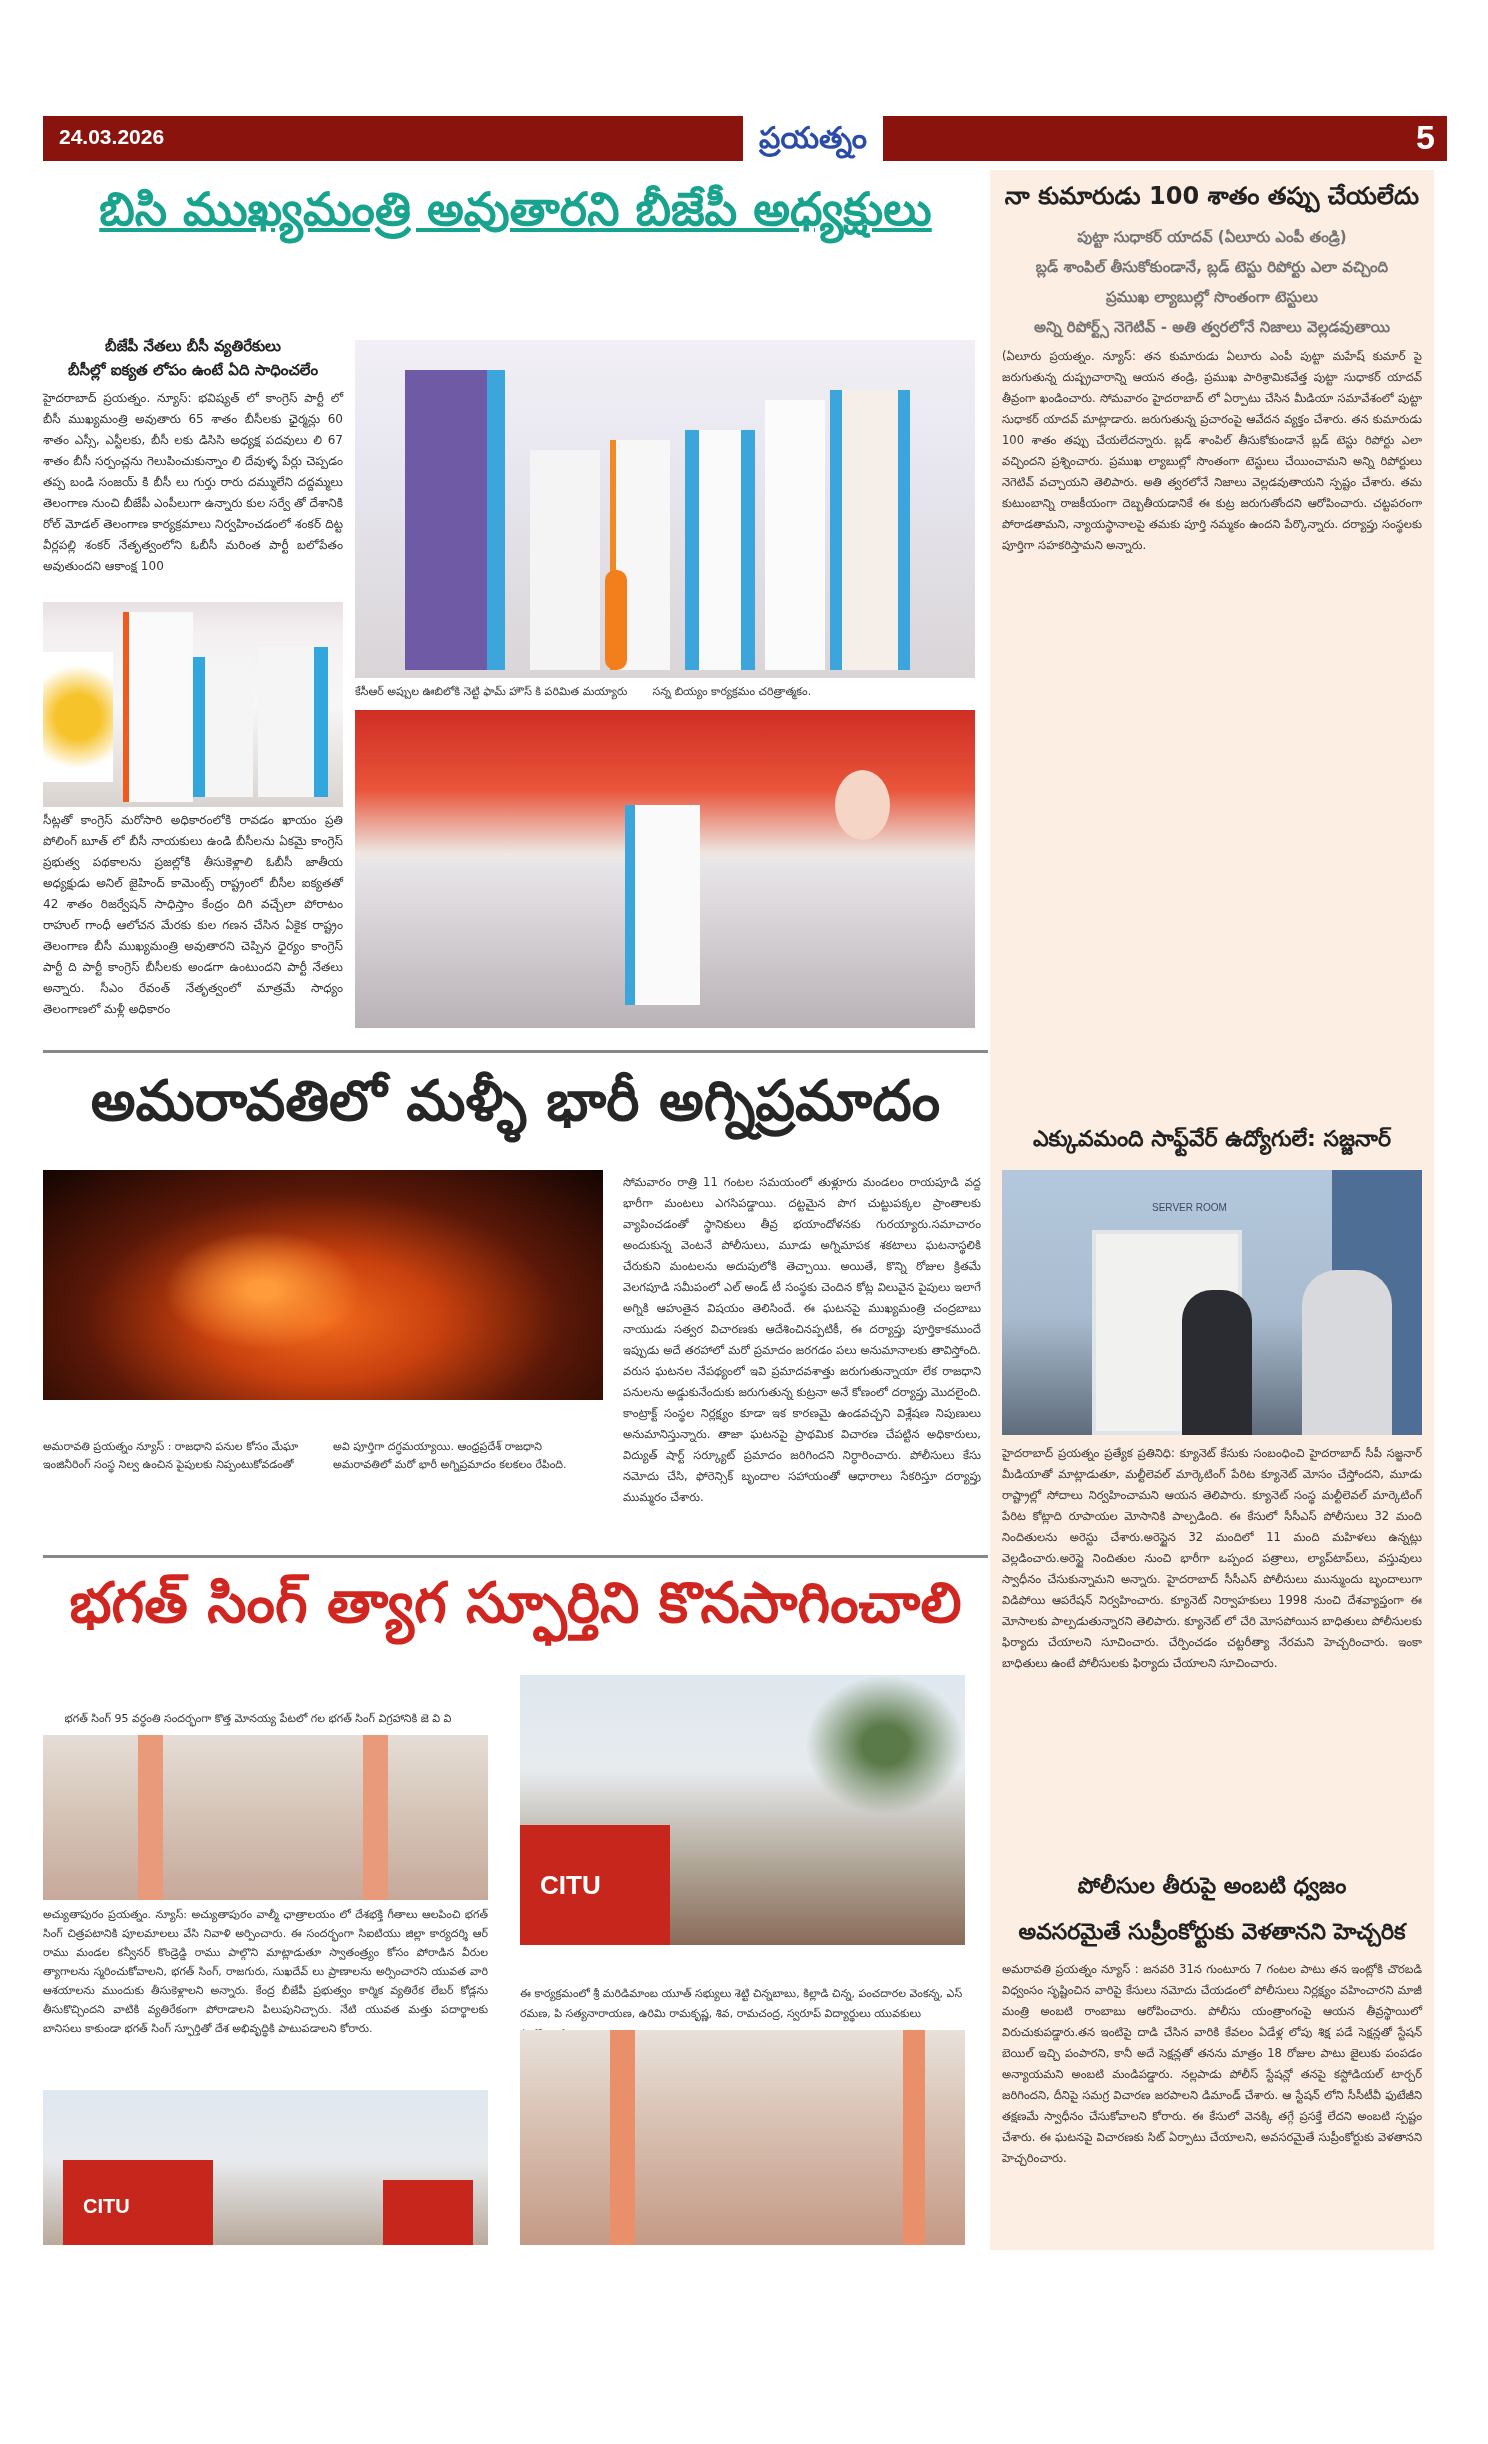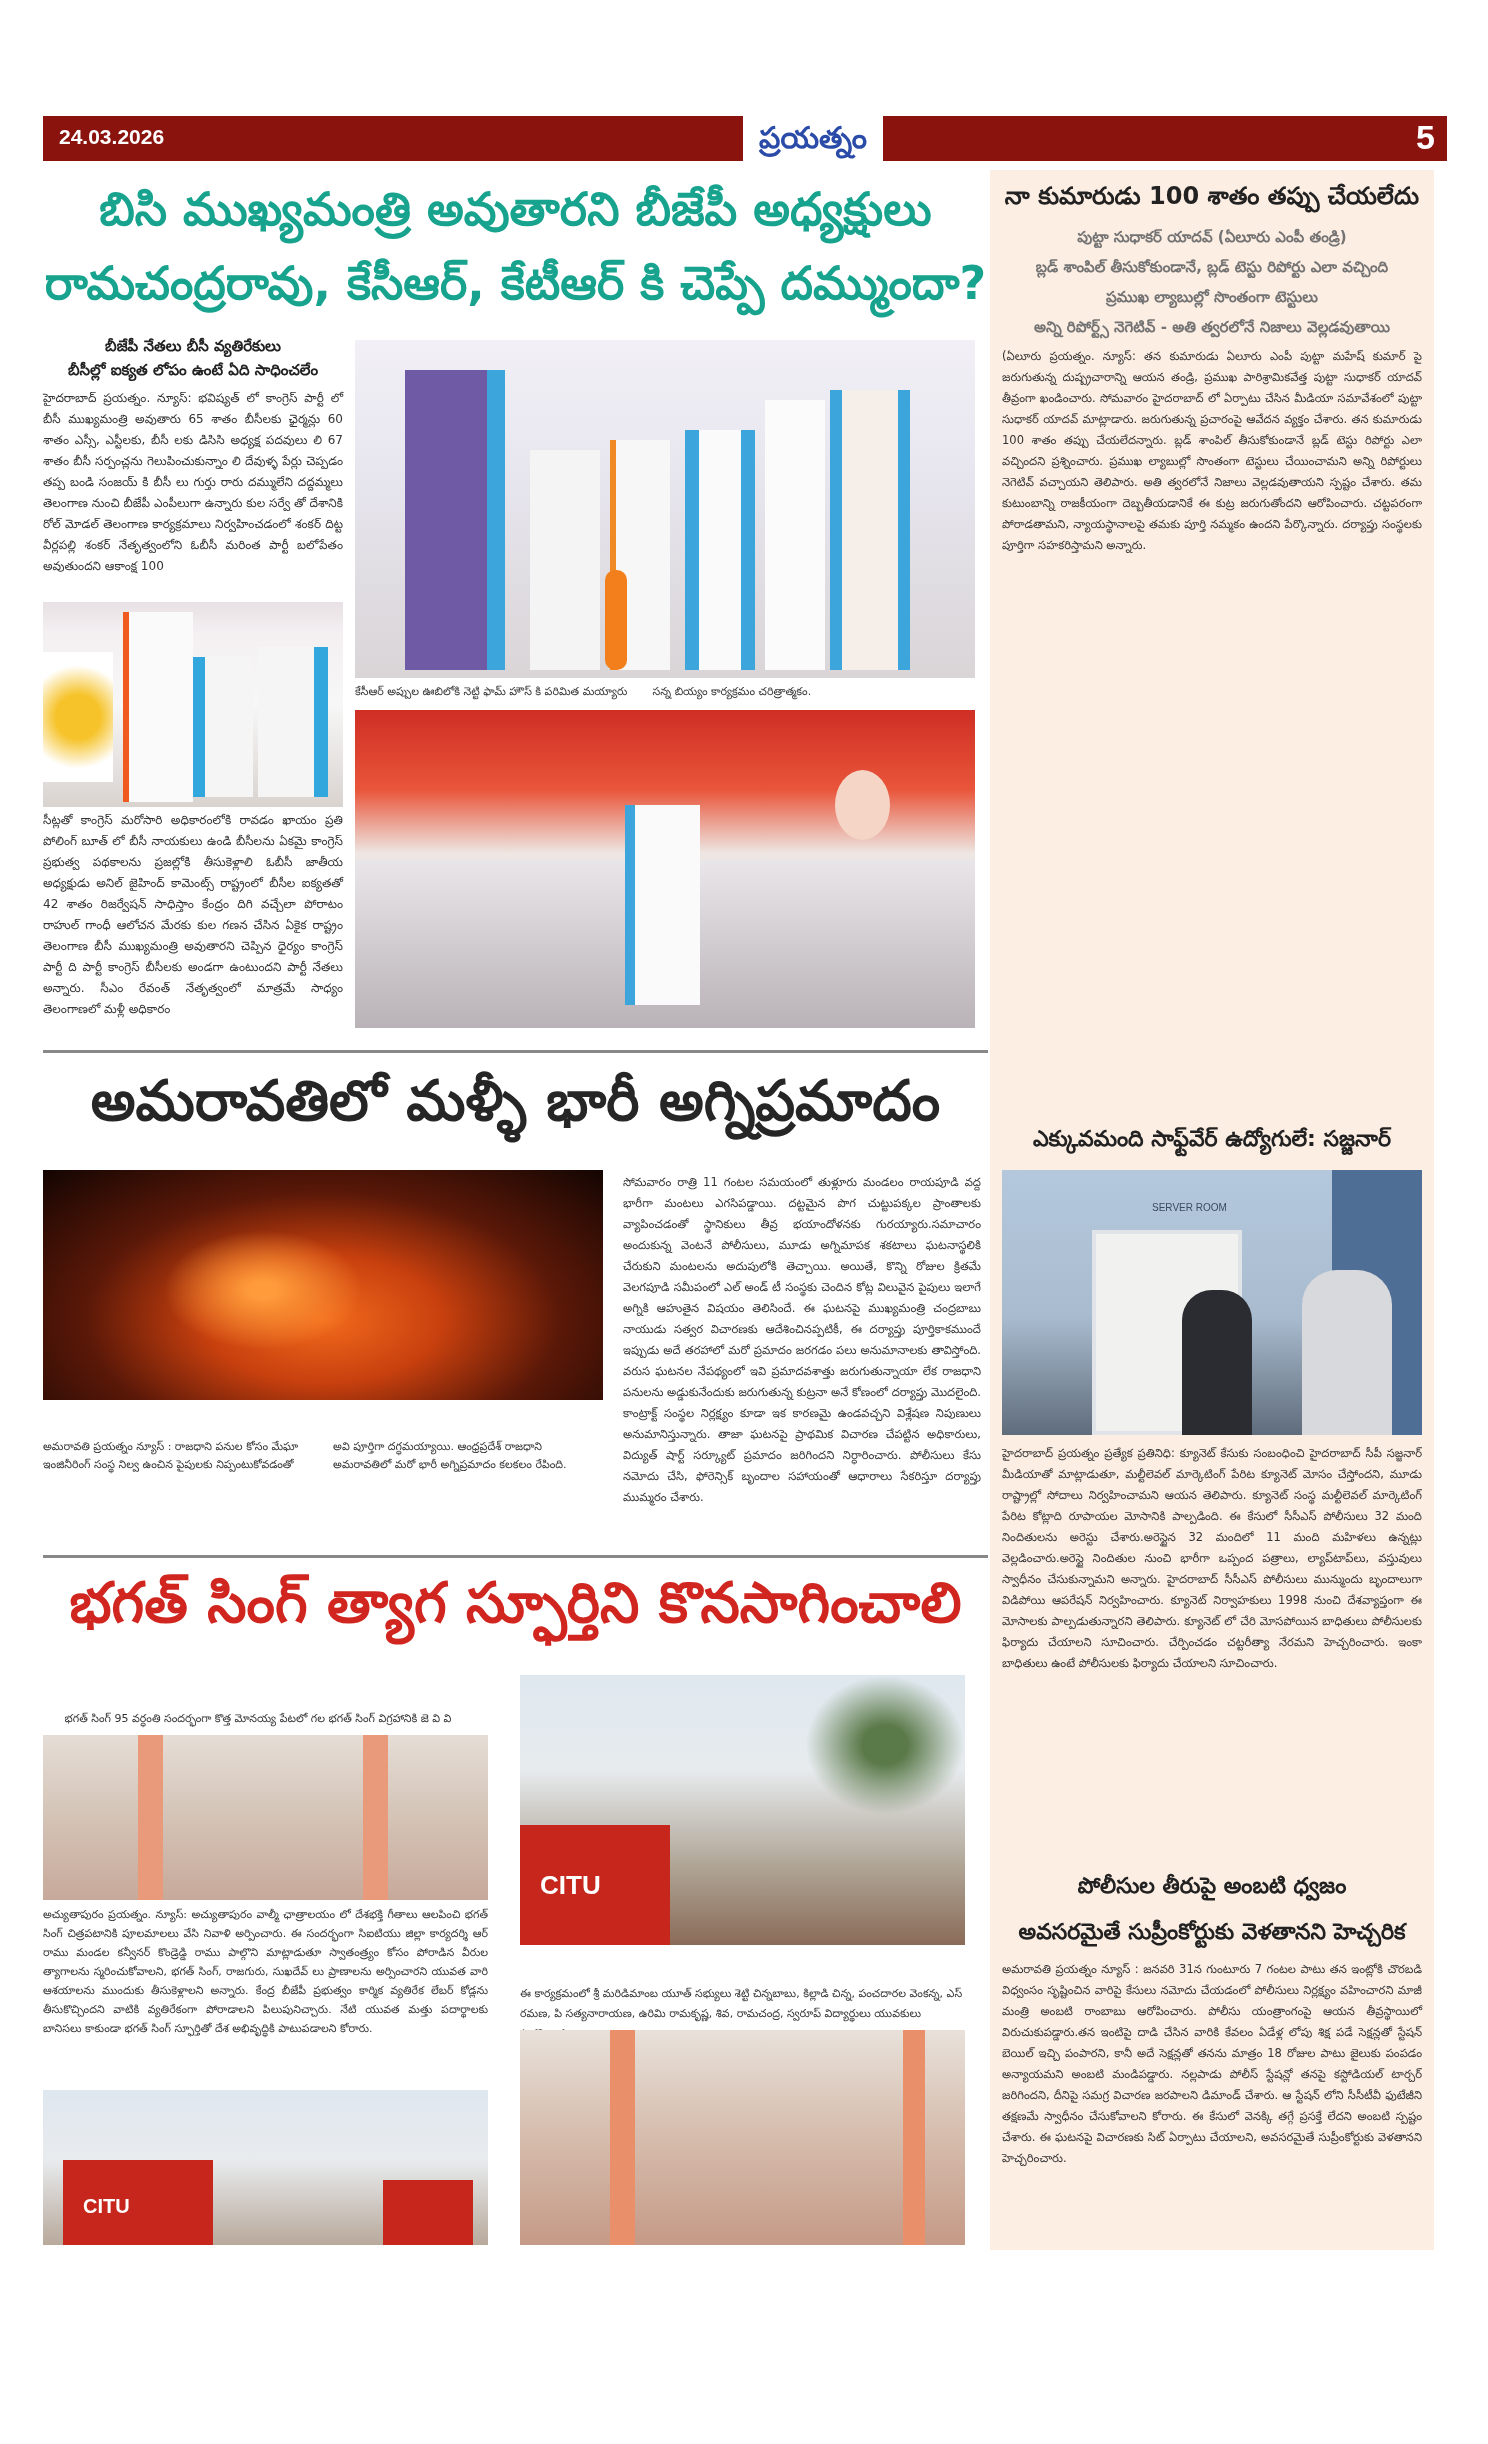--- a/index.html
+++ b/index.html
@@ -7,21 +7,21 @@
   body { position: relative; font-family: "DejaVu Sans", sans-serif; color: #222; }
 
   .masthead { position: absolute; left: 43px; top: 116px; width: 1404px; height: 45px; background: #8b130e; }
   .masthead .date { position: absolute; left: 16px; top: 9px; color: #fff; font: bold 21px "Liberation Sans", sans-serif; }
   .masthead .logo { position: absolute; left: 700px; top: -4px; width: 140px; height: 52px; background: #fff; text-align: center; color: #2a4ba8; font: bold 30px "DejaVu Sans", sans-serif; line-height: 52px; }
   .masthead .page { position: absolute; right: 12px; top: 2px; color: #fff; font: bold 34px "Liberation Sans", sans-serif; }
 
   .col-main { position: absolute; left: 43px; top: 170px; width: 945px; }
   .col-side { position: absolute; left: 990px; top: 170px; width: 444px; height: 2080px; background: #fdeee4; }
 
-  .hl-green { color: #17a38e; font: bold 46px "DejaVu Sans", sans-serif; text-align: center; line-height: 62px; }
+  .hl-green { color: #17a38e; font: bold 46px "DejaVu Sans", sans-serif; text-align: center; line-height: 62px; text-decoration: underline; }
   .hl-dark { color: #262626; font: bold 56px "DejaVu Sans", sans-serif; text-align: center; }
   .hl-red { color: #d0261f; font: bold 56px "DejaVu Sans", sans-serif; text-align: center; }
 
   .sub { font: bold 15px "DejaVu Sans", sans-serif; text-align: center; color: #222; line-height: 24px; }
   .body-text { font: 12px "DejaVu Sans", sans-serif; color: #333; line-height: 21px; text-align: justify; }
   .caption { font: 11px "DejaVu Sans", sans-serif; color: #333; line-height: 18px; margin-top: 36px; }
 
   .photo { position: absolute; overflow: hidden; }
   .rule { position: absolute; height: 3px; background: #888; }
 
@@ -36,21 +36,20 @@
 <div class="masthead">
   <span class="date">24.03.2026</span>
   <span class="logo">ప్రయత్నం</span>
   <span class="page">5</span>
 </div>
 
 <div class="col-main">
 
   <div style="position:absolute; left:0; top:0; width:945px;">
     <div class="hl-green" style="margin-top:8px;">బిసి ముఖ్యమంత్రి అవుతారని బీజేపీ అధ్యక్షులు</div>
-    <div class="hl-green" style="margin-top:12px;">రామచంద్రరావు, కేసీఆర్, కేటీఆర్ కి చెప్పే దమ్ముందా?</div>
   </div>
 
   <div style="position:absolute; left:0; top:164px; width:300px;">
     <div class="sub">బీజేపీ నేతలు బీసీ వ్యతిరేకులు</div>
     <div class="sub" style="margin-bottom:6px;">బీసీల్లో ఐక్యత లోపం ఉంటే ఏది సాధించలేం</div>
     <div class="body-text">హైదరాబాద్ ప్రయత్నం. న్యూస్: భవిష్యత్ లో కాంగ్రెస్ పార్టీ లో బీసీ ముఖ్యమంత్రి అవుతారు 65 శాతం బీసీలకు ఛైర్మన్లు 60 శాతం ఎస్సీ, ఎస్టీలకు, బీసీ లకు డిసిసి అధ్యక్ష పదవులు లి 67 శాతం బీసీ సర్పంచ్లను గెలుపించుకున్నాం లి దేవుళ్ళ పేర్లు చెప్పడం తప్ప బండి సంజయ్ కి బీసీ లు గుర్తు రారు దమ్ములేని దద్దమ్మలు తెలంగాణ నుంచి బీజేపీ ఎంపీలుగా ఉన్నారు కుల సర్వే తో దేశానికి రోల్ మోడల్ తెలంగాణ కార్యక్రమాలు నిర్వహించడంలో శంకర్ దిట్ట వీర్లపల్లి శంకర్ నేతృత్వంలోని ఓబీసీ మరింత పార్టీ బలోపేతం అవుతుందని ఆకాంక్ష 100</div>
   </div>
 
   <div class="photo" style="left:0; top:432px; width:300px; height:205px; background: linear-gradient(180deg,#e8e0e4 0%,#f4f0f2 15%,#f7f7f7 50%,#d9d3cf 100%);">
     <div style="position:absolute; left:0; top:50px; width:70px; height:130px; background:radial-gradient(circle,#f6c32a 30%,#fff 70%);"></div>

